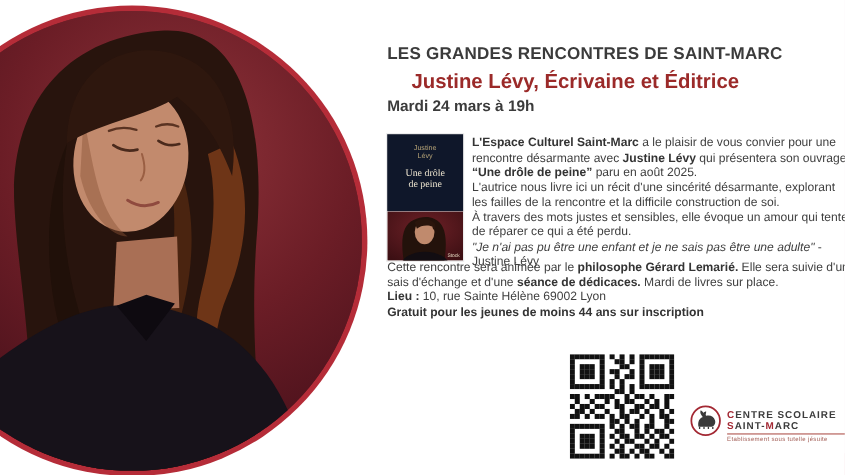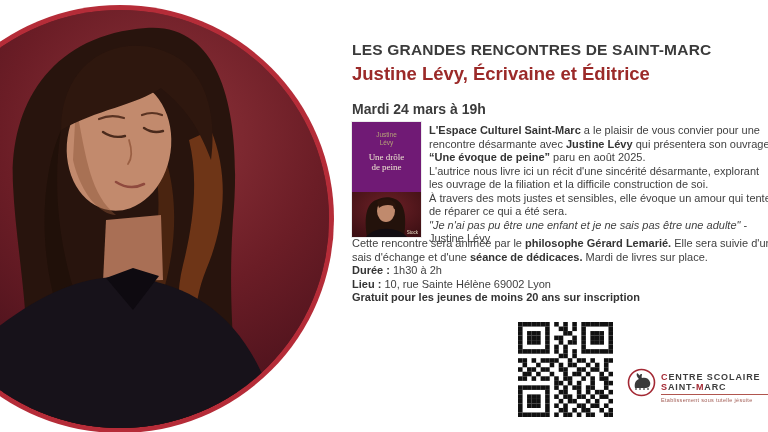--- a/index.html
+++ b/index.html
@@ -15,29 +15,29 @@
   .portrait-inner {
     position:absolute; left:5px; top:5px; width:418px; height:418px;
     border-radius:50%; overflow:hidden;
     background:radial-gradient(circle at 62% 28%, #8a2f36 0%, #6b1d26 45%, #53141d 75%, #45101a 100%);
   }
   .portrait-inner svg { display:block; width:418px; height:418px; }
 
   
   .content { position:absolute; left:352px; top:41px; width:404px; }
   .series-title { font-size:15.5px; font-weight:700; color:#3b3b3b; letter-spacing:.2px; white-space:nowrap; }
-  .event-title  { font-size:18.5px; font-weight:700; color:#9b2a29; margin-top:4px; white-space:nowrap; }
-  .event-date   { font-size:14px;  font-weight:700; color:#3b3b3b; margin-top:16px; white-space:nowrap; }
+  .event-title  { font-size:18.5px; font-weight:700; color:#9b2a29; margin-top:4px; white-space:nowrap;margin-left:22px; }
+  .event-date   { font-size:14px;  font-weight:700; color:#3b3b3b; margin-top:3px; white-space:nowrap; }
 
   .main-row { position:absolute; left:352px; top:122px; width:404px; display:flex; }
 
   
   .book { width:69px; height:115px; flex:0 0 69px; display:flex; flex-direction:column;
           box-shadow:0 0 0 1px rgba(0,0,0,.08); }
-  .book-top { height:70px; background:#701a75; color:#e9e1cc; text-align:center; padding-top:9px; }
+  .book-top { height:70px; background:#0f172a; color:#e9e1cc; text-align:center; padding-top:9px; }
   .book-author { font-size:6.5px; line-height:7.5px; color:#b5a377; }
   .book-title  { font-family:"Liberation Serif", serif; font-size:9px; line-height:10px;
                  color:#ece4cf; margin-top:6px; }
   .book-photo { position:relative; height:45px; overflow:hidden; }
   .book-photo svg { display:block; width:69px; height:45px; }
   .book-pub { position:absolute; right:3px; bottom:2px; font-size:4.5px; color:#e8ddc5; }
 
   
   .col-text { margin-left:8px; padding-top:2px; }
   .bodyline { font-size:11px; line-height:13.5px; color:#3f3f3f; white-space:nowrap; }
@@ -137,36 +137,35 @@
           <ellipse cx="34" cy="19" rx="9" ry="11" fill="#c08a6d"></ellipse>
           <path d="M 25 10 C 28 6 42 6 44 13 C 44 17 42 19 41 14 C 37 12 30 13 27 16 Z" fill="#2a150c"></path>
           <path d="M 14 45 C 22 34 46 34 55 45 Z" fill="#120d12"></path>
         </svg>
         <span class="book-pub">Stock</span>
       </div>
     </div>
     <div class="col-text">
         <div class="bodyline"><span class="seg-b">L'Espace Culturel Saint-Marc</span><span> a le plaisir de vous convier pour une</span></div>
         <div class="bodyline"><span>rencontre désarmante avec </span><span class="seg-b">Justine Lévy</span><span> qui présentera son ouvrage</span></div>
-        <div class="bodyline"><span class="seg-b">“Une évoque de peine”</span><span> paru en août 2025.</span></div>
+        <div class="bodyline"><span class="seg-b">“Une drôle de peine”</span><span> paru en août 2025.</span></div>
         <div class="bodyline"><span>L'autrice nous livre ici un récit d'une sincérité désarmante, explorant</span></div>
-        <div class="bodyline"><span>les ouvrage de la filiation et la difficile construction de soi.</span></div>
+        <div class="bodyline"><span>les failles de la rencontre et la difficile construction de soi.</span></div>
         <div class="bodyline"><span>À travers des mots justes et sensibles, elle évoque un amour qui tente</span></div>
-        <div class="bodyline"><span>de réparer ce qui a été sera.</span></div>
+        <div class="bodyline"><span>de réparer ce qui a été perdu.</span></div>
         <div class="bodyline"><span class="seg-i">"Je n'ai pas pu être une enfant et je ne sais pas être une adulte"</span><span> -</span></div>
         <div class="bodyline"><span>Justine Lévy</span></div>
       </div>
   </div>
 
   <div class="full-text">
       <div class="bodyline"><span>Cette rencontre sera animée par le </span><span class="seg-b">philosophe Gérard Lemarié.</span><span> Elle sera suivie d'un</span></div>
       <div class="bodyline"><span>sais d'échange et d'une </span><span class="seg-b">séance de dédicaces.</span><span> Mardi de livres sur place.</span></div>
-      <div class="bodyline"><span class="seg-b">Durée :</span><span> 1h30 à 2h</span></div>
       <div class="bodyline"><span class="seg-b">Lieu :</span><span> 10, rue Sainte Hélène 69002 Lyon</span></div>
-      <div class="bodyline"><span class="seg-b">Gratuit pour les jeunes de moins 20 ans sur inscription</span></div>
+      <div class="bodyline"><span class="seg-b">Gratuit pour les jeunes de moins 44 ans sur inscription</span></div>
     </div>
 
   <div class="qr">
       <svg viewBox="0 0 95 95">
         <rect width="95" height="95" fill="#ffffff"></rect>
         <rect x="0.00" y="0.00" width="4.57" height="4.57" fill="#111111"></rect>
         <rect x="4.52" y="0.00" width="4.57" height="4.57" fill="#111111"></rect>
         <rect x="9.05" y="0.00" width="4.57" height="4.57" fill="#111111"></rect>
         <rect x="13.57" y="0.00" width="4.57" height="4.57" fill="#111111"></rect>
         <rect x="18.10" y="0.00" width="4.57" height="4.57" fill="#111111"></rect>

